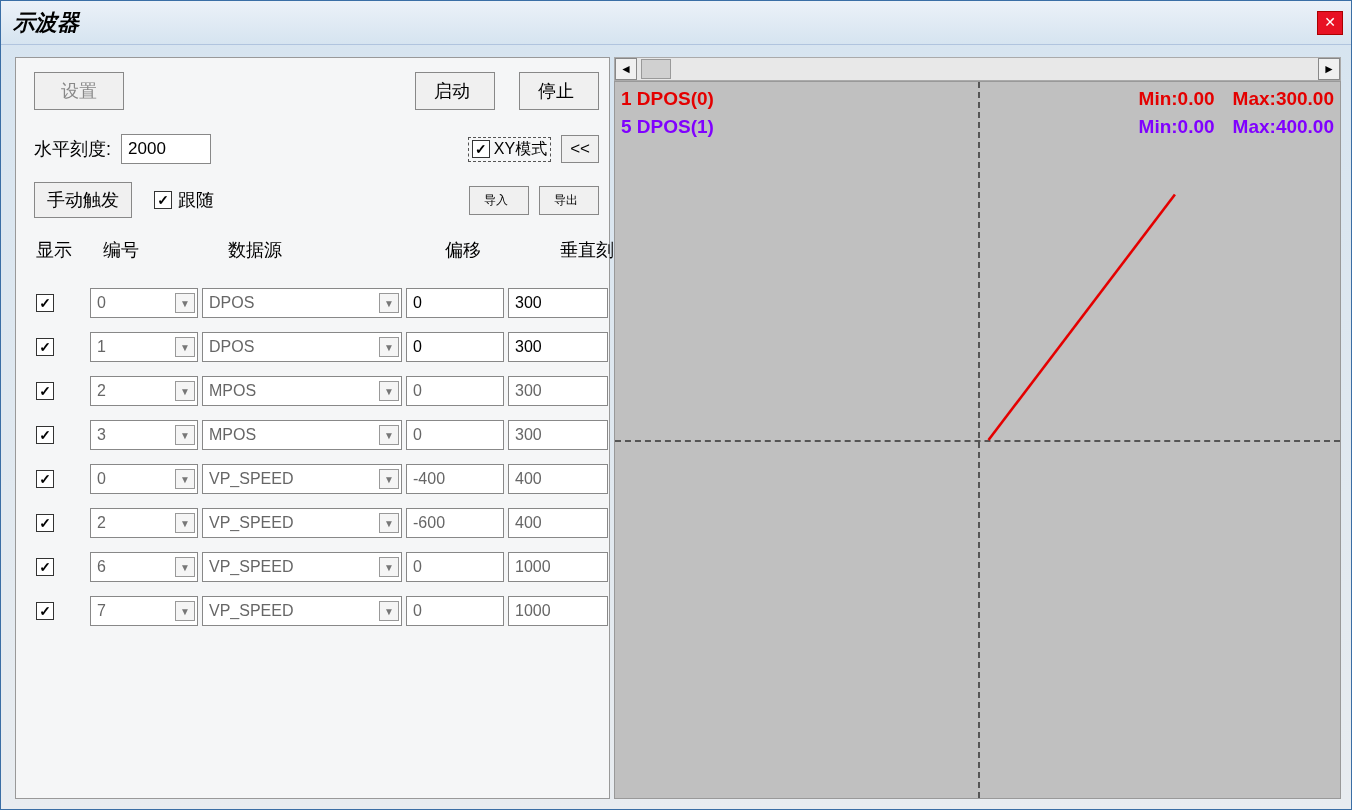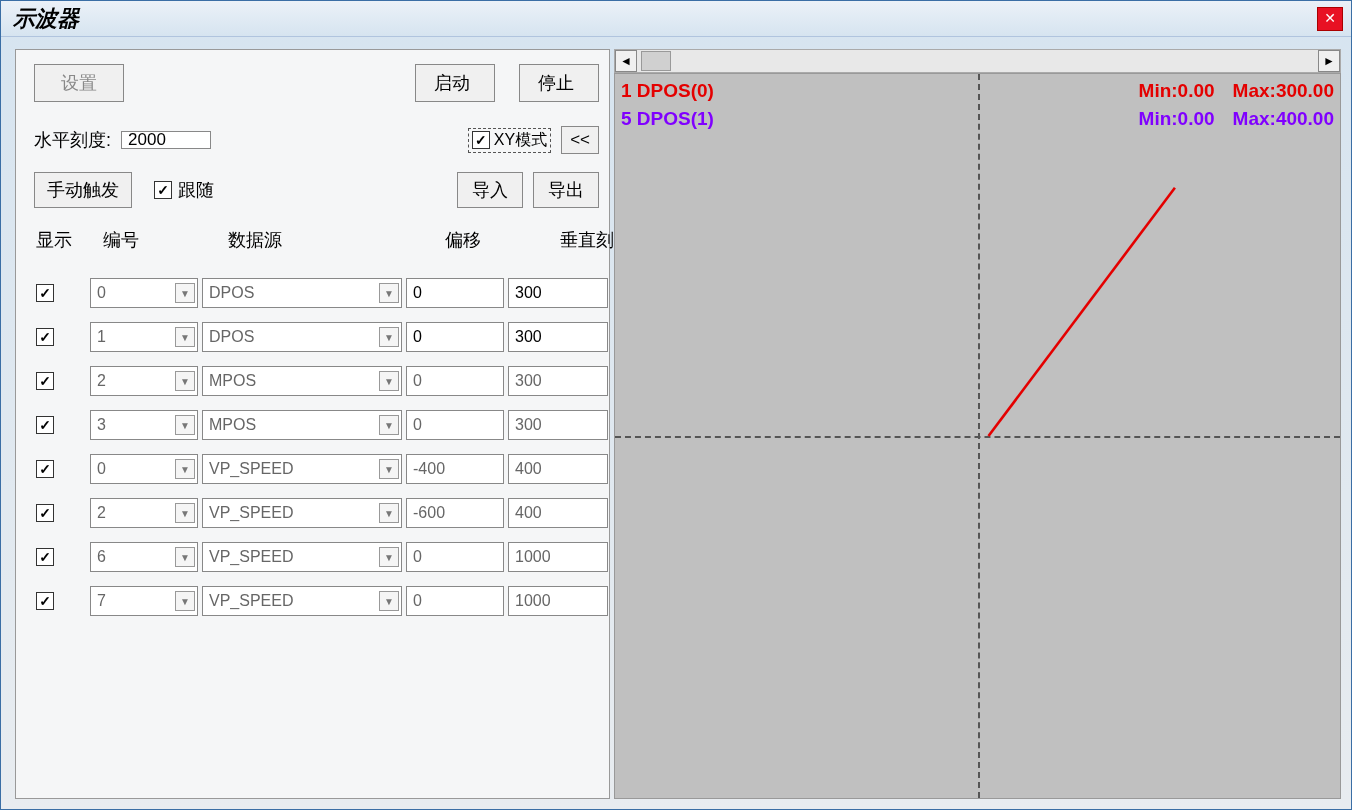--- a/index.html
+++ b/index.html
@@ -13,21 +13,21 @@
 }
 .window {
   width: 1352px;
   height: 810px;
   background: linear-gradient(to bottom, #d6e4f0, #e8ecf0);
   border: 1px solid #3a6ea5;
   display: flex;
   flex-direction: column;
 }
 .title-bar {
-  height: 36px;
+  height: 44px;
   background: linear-gradient(to bottom, #ebf1f8, #d6e4f0);
   display: flex;
   align-items: center;
   padding: 0 8px 0 12px;
   justify-content: space-between;
   border-bottom: 1px solid #b0c4de;
   gap: 28px;
 }
 .title-text {
   font-size: 22px;
@@ -70,29 +70,29 @@
   min-width: 80px;
   text-align: left;
 }
 .btn-settings {
   padding: 6px 26px;
   color: #888;
 }
 .btn-small {
   min-width: 60px;
   padding: 5px 14px;
-  font-size: 18px;
+  font-size: 12px;
 }
 .label { font-size: 18px; }
 .text-input {
   border: 1px solid #888;
   padding: 3px 6px;
   font-size: 17px;
   background: #fff;
-  height: 18px;
+  height: 30px;
 }
 .checkbox {
   width: 18px;
   height: 18px;
   border: 1px solid #333;
   background: #fff;
   display: inline-flex;
   align-items: center;
   justify-content: center;
   font-size: 14px;

